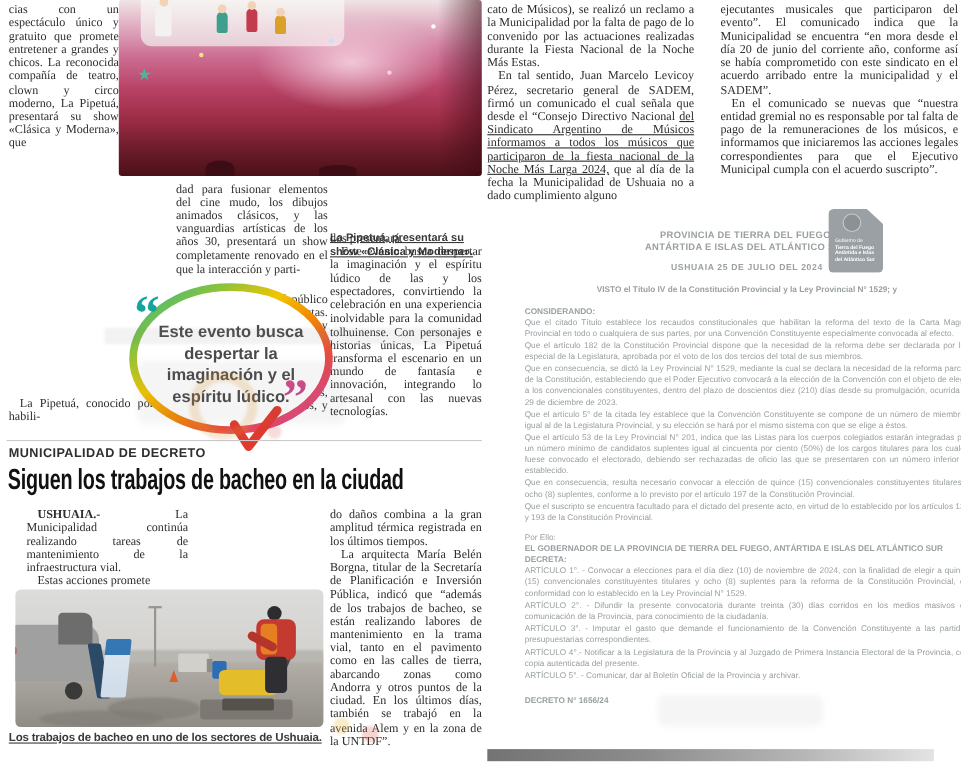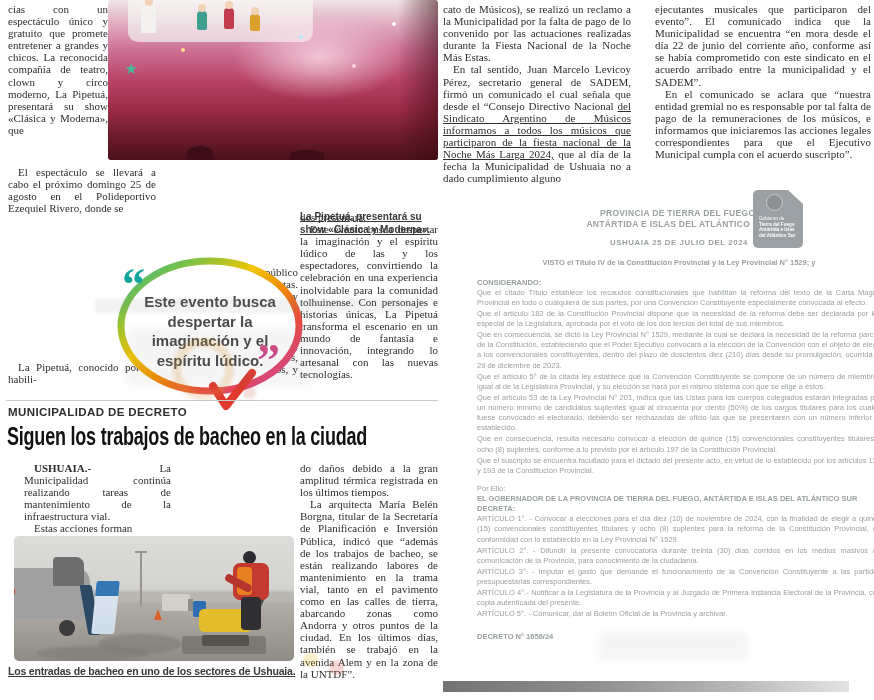--- a/index.html
+++ b/index.html
@@ -146,26 +146,28 @@
     <span class="dot" style="left:22%;top:30%;background:#ffe28a;"></span>
     <span class="dot" style="left:58%;top:22%;background:#bfe3ff;"></span>
     <span class="dot" style="left:74%;top:40%;background:#ffd1e0;"></span>
     <span class="dot" style="left:86%;top:14%;background:#fff;"></span>
     <div class="sil" style="left:24%;bottom:0;width:26px;height:14px;"></div>
     <div class="sil" style="left:55%;bottom:0;width:34px;height:10px;"></div>
     <div class="drape"></div>
   </div>
 
   <div class="abs serif-col" style="left:8px;top:166px;width:148px;">
-    <p class="ind">El espectáculo se llevará a cabo el próximo domingo 25 de agosto en el Polideportivo Ezequiel Rivero, donde se</p>
   </div>
   <div class="abs serif-col" style="left:8px;top:361px;width:148px;">
     <p class="ind">La Pipetuá, conocido por su habili-</p>
   </div>
 
+  <div class="abs serif-col" style="left:160px;top:166px;width:138px;">
+    <p>dad para fusionar elementos del cine mudo, los dibujos animados clásicos, y las vanguardias artísticas de los años 30, presentará un show completamente renovado en el que la interacción y parti-</p>
+  </div>
   <div class="abs serif-col" style="left:206px;top:266px;width:92px;">
     <p>cipación del público serán protagonistas. Por ello, «Clásica y Moderna» ofrece un espectáculo de humor, malabares, música en vivo, burbujas gigantes, objetos lumínicos, y roda-</p>
   </div>
 
   <div class="abs caption" style="left:300px;top:179px;width:138px;margin-top:31px;">
     <span>La Pipetuá, presentará su show «Clásica y Moderna».</span>
   </div>
 
   <div class="abs serif-col" style="left:300px;top:211px;width:138px;">
     <p>dos presentará.</p>
@@ -191,22 +193,22 @@
     <span class="qopen">“</span>
     <div class="quote-text">Este evento busca despertar la imaginación y el espíritu lúdico.</div>
     <span class="qclose">”</span>
   </div>
 
   <div class="abs serif-col" style="left:443px;top:3px;width:188px;">
     <p>cato de Músicos), se realizó un reclamo a la Municipalidad por la falta de pago de lo convenido por las actuaciones realizadas durante la Fiesta Nacional de la Noche Más Estas.</p>
     <p class="ind"><span>En tal sentido, Juan Marcelo Levicoy Pérez, secretario general de SADEM, firmó un comunicado el cual señala que desde el “Consejo Directivo Nacional </span><span class="u">del Sindicato Argentino de Músicos informamos a todos los músicos que participaron de la fiesta nacional de la Noche Más Larga 2024,</span><span> que al día de la fecha la Municipalidad de Ushuaia no a dado cumplimiento alguno</span></p>
   </div>
   <div class="abs serif-col" style="left:655px;top:3px;width:216px;">
-    <p>ejecutantes musicales que participaron del evento”. El comunicado indica que la Municipalidad se encuentra “en mora desde el día 22 de junio del corriente año, conforme así se había comprometido con este sindicato en el acuerdo arribado entre la municipalidad y el SADEM”.</p>
-    <p class="ind">En el comunicado se aclara que “nuestra entidad gremial no es responsable por tal falta de pago de la remuneraciones de los músicos, e informamos que iniciaremos las acciones legales correspondientes para que el Ejecutivo Municipal cumpla con el acuerdo suscripto”.</p>
+    <p>ejecutantes musicales que participaron del evento”. El comunicado indica que la Municipalidad se encuentra “en mora desde el día 20 de junio del corriente año, conforme así se había comprometido con este sindicato en el acuerdo arribado entre la municipalidad y el SADEM”.</p>
+    <p class="ind">En el comunicado se nuevas que “nuestra entidad gremial no es responsable por tal falta de pago de la remuneraciones de los músicos, e informamos que iniciaremos las acciones legales correspondientes para que el Ejecutivo Municipal cumpla con el acuerdo suscripto”.</p>
   </div>
 
   <div class="abs decree">
     <div class="center t1">
       <div>PROVINCIA DE TIERRA DEL FUEGO,</div>
       <div>ANTÁRTIDA E ISLAS DEL ATLÁNTICO SUR</div>
     </div>
     <div class="center date">USHUAIA 25 DE JULIO DEL 2024</div>
     <div class="center visto">VISTO el Título IV de la Constitución Provincial y la Ley Provincial N° 1529; y</div>
     <div class="lbl">CONSIDERANDO:</div>
@@ -243,24 +245,24 @@
   </div>
 
   <div class="abs graybar"></div>
 
   <div class="abs rule"></div>
   <div class="abs kicker" style="left:8px;top:406px;">MUNICIPALIDAD DE DECRETO</div>
   <div class="abs headline" style="left:7px;top:421px;">Siguen los trabajos de bacheo en la ciudad</div>
 
   <div class="abs serif-col" style="left:24px;top:462px;width:147px;">
     <p class="ind"><b>USHUAIA.-</b><span> La Municipalidad continúa realizando tareas de mantenimiento de la infraestructura vial.</span></p>
-    <p class="ind">Estas acciones forman</p>
+    <p class="ind">Estas acciones promete</p>
   </div>
   <div class="abs serif-col" style="left:300px;top:462px;width:138px;">
-    <p>do daños debido a la gran amplitud térmica registrada en los últimos tiempos.</p>
+    <p>do daños combina a la gran amplitud térmica registrada en los últimos tiempos.</p>
     <p class="ind">La arquitecta María Belén Borgna, titular de la Secretaría de Planificación e Inversión Pública, indicó que “además de los trabajos de bacheo, se están realizando labores de mantenimiento en la trama vial, tanto en el pavimento como en las calles de tierra, abarcando zonas como Andorra y otros puntos de la ciudad. En los últimos días, también se trabajó en la avenida Alem y en la zona de la UNTDF”.</p>
   </div>
 
   <div class="abs road-photo">
     <div class="hills"></div>
     <div class="wet" style="left:30%;top:78%;width:30%;height:16%;"></div>
     <div class="wet" style="left:8%;top:88%;width:40%;height:12%;"></div>
     <div class="car">
       <div class="body"></div>
         <div class="win"></div>
@@ -284,21 +286,21 @@
     <div class="worker">
       <div class="hood"></div>
         <div class="torso"></div>
         <div class="vest"></div>
         <div class="arm"></div>
         <div class="legs"></div>
     </div>
   </div>
 
   <div class="abs caption caption2" style="left:8px;top:665px;width:292px;">
-    <span>Los entradas de bacheo en uno de los sectores de Ushuaia.</span>
+    <span>Los trabajos de bacheo en uno de los sectores de Ushuaia.</span>
   </div>
 
   <div class="abs wm wm-bar"></div>
   <div class="abs wm wm-blob"></div>
   <div class="abs wm wm-ring"></div>
   <div class="abs wm wm-dotr"></div>
   <div class="abs wm wm-bot"></div>
   <div class="abs wm wm-col"></div>
 
 </div>

